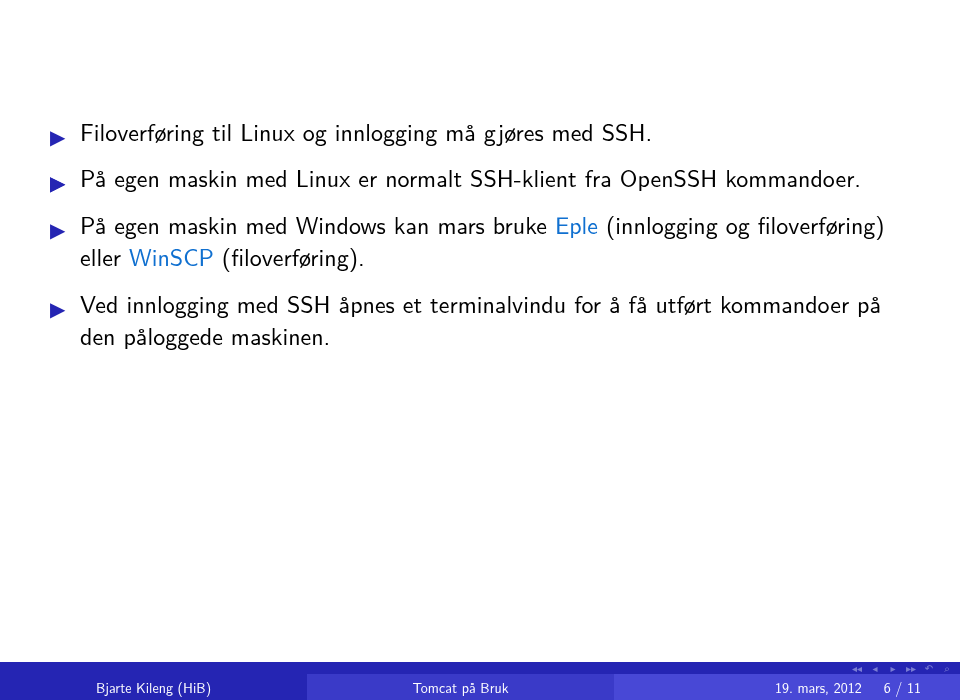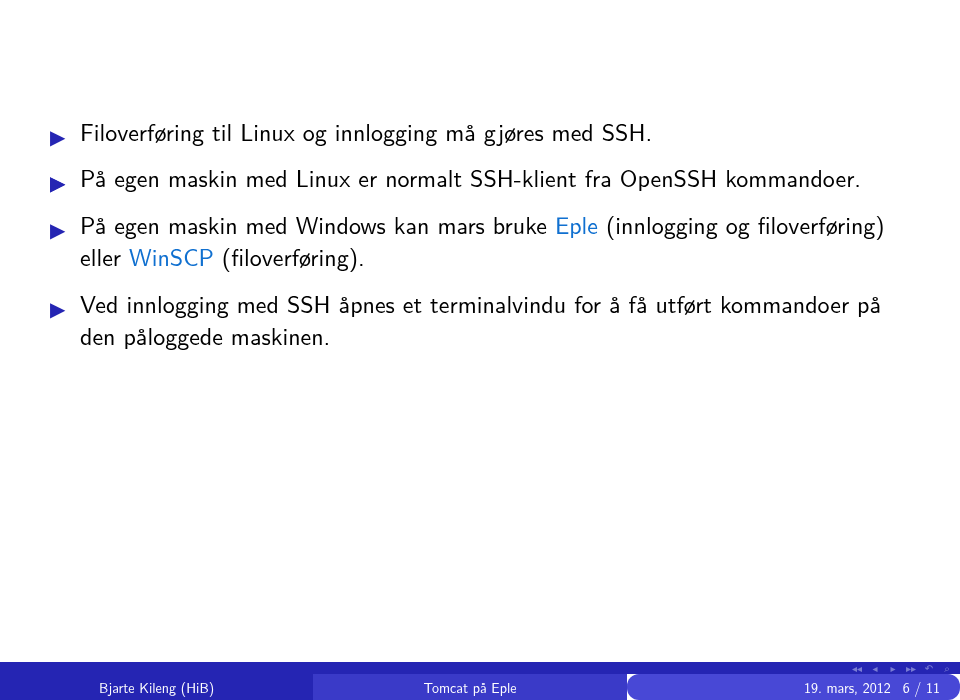--- a/index.html
+++ b/index.html
@@ -79,27 +79,26 @@
     align-items: center;
     justify-content: center;
   }
   .footer .seg-date {
     flex: 1;
     background: #4848d6;
     color: #fff;
     display: flex;
     align-items: center;
     justify-content: flex-end;
-    padding-right: 20px;
+    padding-right: 39px;
     position: relative;
     box-sizing: border-box;
-    border-radius: 12px;
   }
   .footer .page {
-    margin-left: 12px;
+    margin-left: 22px;
   }
   .navbar {
     position: absolute;
     left: 0;
     right: 0;
     bottom: 26px;
     height: 12px;
     background: #2525b3;
     display: flex;
     align-items: center;
@@ -140,20 +139,20 @@
     <span class="nav-icon">◂◂</span>
     <span class="nav-icon">◂</span>
     <span class="nav-icon">▸</span>
     <span class="nav-icon">▸▸</span>
     <span class="nav-icon">↶</span>
     <span class="nav-icon">⌕</span>
   </div>
 
   <div class="footer">
     <div class="seg-author">Bjarte Kileng (HiB)</div>
-    <div class="seg-title">Tomcat på Eple</div>
+    <div class="seg-title">Tomcat på Bruk</div>
     <div class="seg-date">
       <span>19. mars, 2012</span>
       <span class="page">6 / 11</span>
     </div>
   </div>
 
 </div>
 
 </body></html>

